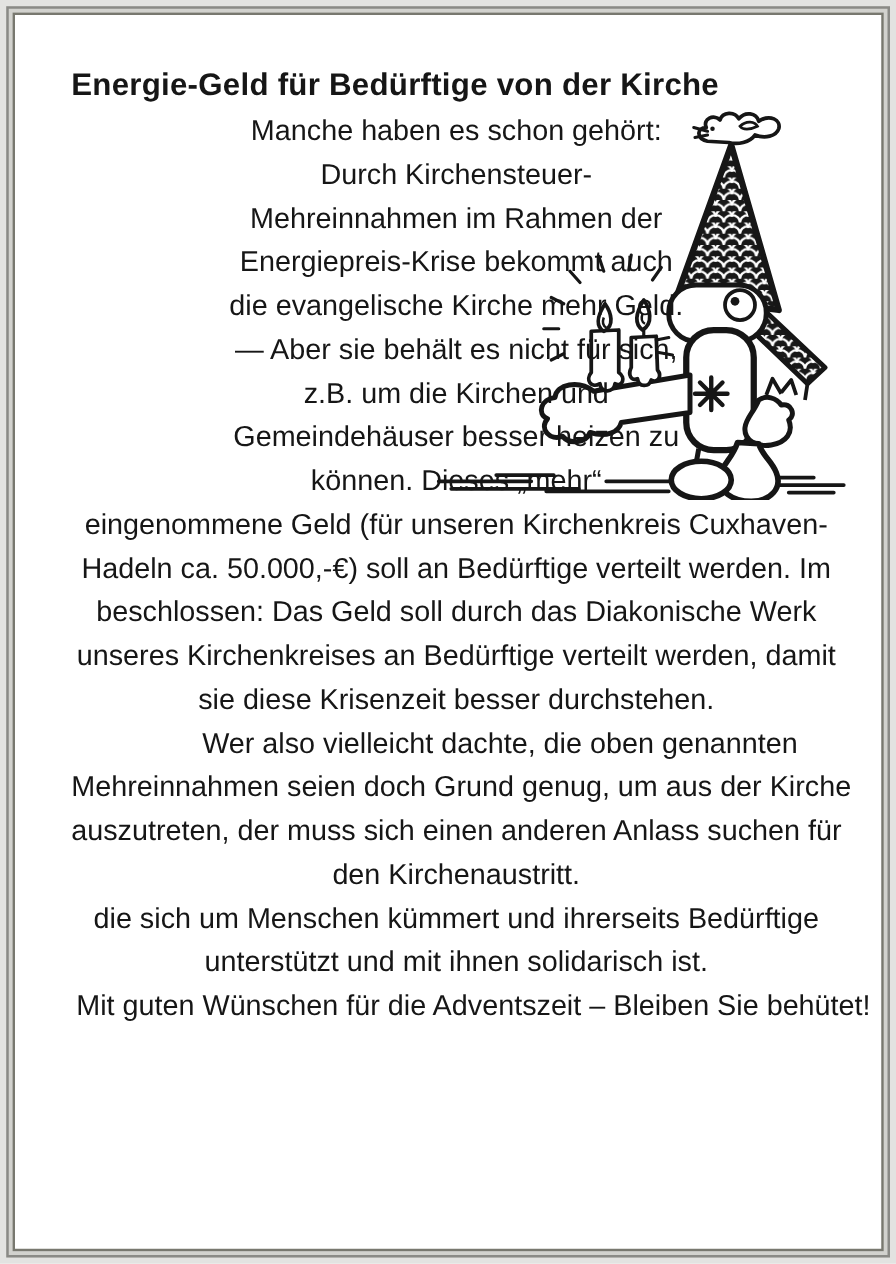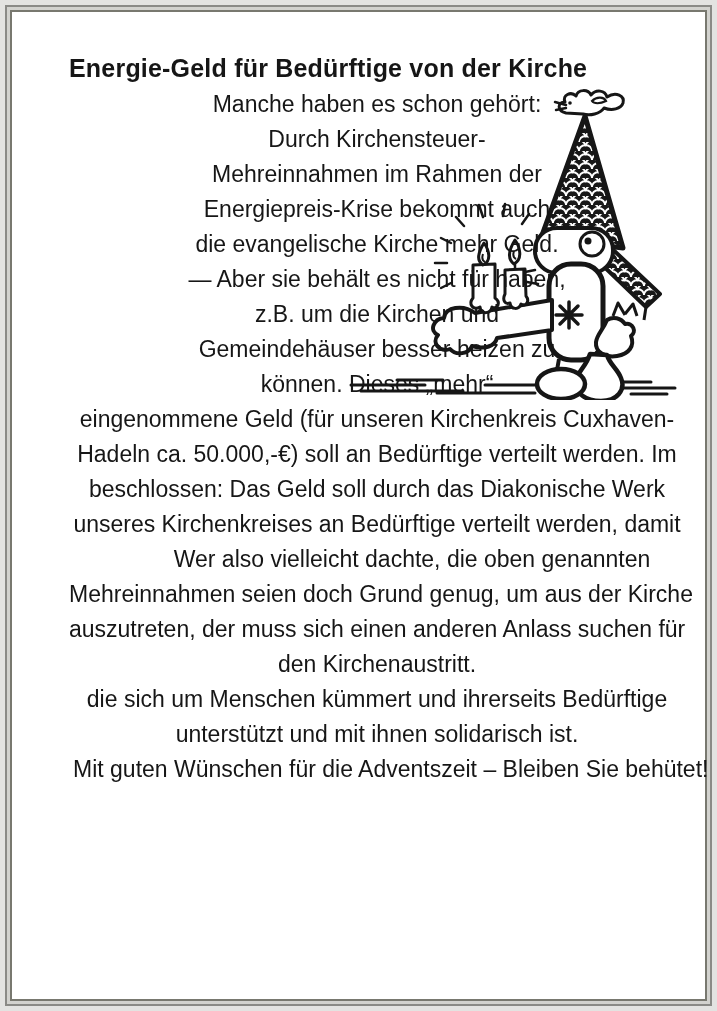--- a/index.html
+++ b/index.html
@@ -12,21 +12,21 @@
   
   .frame-outer{
     position:absolute;left:5px;top:5px;right:5px;bottom:5px;
     border:2px solid #8a8a86;background:#d2d2ce;
   }
   .frame-inner{
     position:absolute;left:3px;top:3px;right:3px;bottom:3px;
     border:2px solid #78786f;background:#ffffff;
   }
   .content{
-    position:absolute;left:57px;top:50px;width:616px;z-index:2;margin-left:12px;
+    position:absolute;left:57px;top:50px;width:616px;z-index:2;
   }
   .title{
     font-size:25px;font-weight:bold;line-height:37px;height:37px;
     white-space:nowrap;letter-spacing:.2px;
   }
   .ln{
     font-size:23px;line-height:35px;height:35px;white-space:nowrap;text-align:center;
   }
   .indent{padding-left:70px;}
   .lead-space{padding-left:4px;}
@@ -119,28 +119,29 @@
   </g>
 </svg>
 
 <div class="content">
   <div class="title">Energie-Geld für Bedürftige von der Kirche</div>
   <div class="ln">Manche haben es schon gehört:</div>
   <div class="ln">Durch Kirchensteuer-</div>
   <div class="ln">Mehreinnahmen im Rahmen der</div>
   <div class="ln">Energiepreis-Krise bekommt auch</div>
   <div class="ln">die evangelische Kirche mehr Geld.</div>
-  <div class="ln">— Aber sie behält es nicht für haben,</div>
+  <div class="ln">— Aber sie behält es nicht für sich,</div>
   <div class="ln">z.B. um die Kirchen und</div>
   <div class="ln">Gemeindehäuser besser heizen zu</div>
   <div class="ln">können. Dieses „mehr“</div>
   <div class="ln">eingenommene Geld (für unseren Kirchenkreis Cuxhaven-</div>
   <div class="ln">Hadeln ca. 50.000,-€) soll an Bedürftige verteilt werden. Im</div>
   <div class="ln">beschlossen: Das Geld soll durch das Diakonische Werk</div>
   <div class="ln">unseres Kirchenkreises an Bedürftige verteilt werden, damit</div>
+  <div class="ln">sie diese Krisenzeit besser durchstehen.</div>
   <div class="ln indent">Wer also vielleicht dachte, die oben genannten</div>
   <div class="ln">Mehreinnahmen seien doch Grund genug, um aus der Kirche</div>
   <div class="ln">auszutreten, der muss sich einen anderen Anlass suchen für</div>
   <div class="ln">den Kirchenaustritt.</div>
   <div class="ln">die sich um Menschen kümmert und ihrerseits Bedürftige</div>
   <div class="ln">unterstützt und mit ihnen solidarisch ist.</div>
   <div class="ln lead-space">Mit guten Wünschen für die Adventszeit – Bleiben Sie behütet!</div>
 </div>
 
 </body></html>

